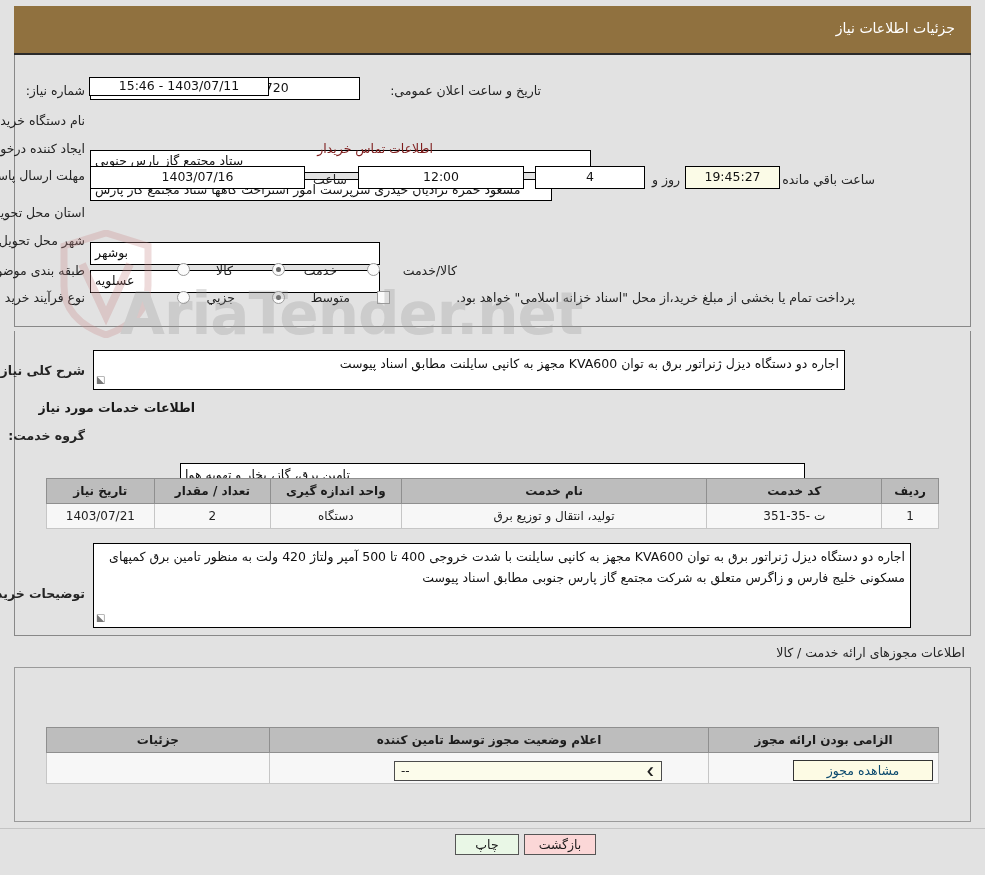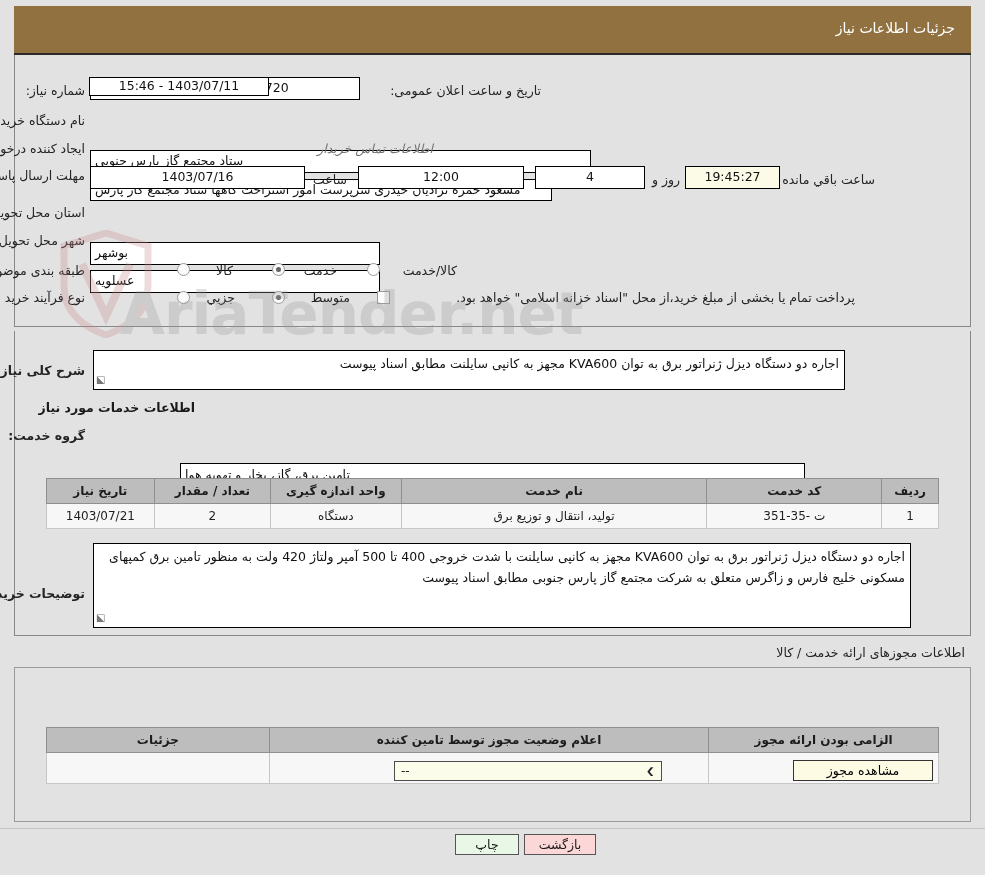--- a/index.html
+++ b/index.html
@@ -96,26 +96,25 @@
     align-items: center;
     overflow: hidden;
     white-space: nowrap;
   }
   .fld.center { justify-content: center; }
   .fld.right  { justify-content: flex-end; margin-top: 43px; }
   .fld.cream  { background: #fbfbe7; }
 
   .link {
     position: absolute;
-    color: #737373;
+    color: #7f1d1d;
     font-size: 12.5px;
     text-decoration: none;
     white-space: nowrap;
     cursor: pointer;
-    font-style: italic;
   }
 
   
   .radio {
     position: absolute;
     width: 13px; height: 13px;
     border-radius: 50%;
     border: 1px solid #9a9a9a;
     background: #fbfbfb;
   }
@@ -226,21 +225,21 @@
   .sel .chev {
     font-size: 11px;
     color: #222;
     transform: scaleY(.8);
   }
   .btn-cream {
     position: absolute;
     background: #fdfbe4;
     border: 1px solid #333;
     font-size: 12.5px;
-    color: #000000;
+    color: #0c4a6e;
     text-align: center;
     cursor: pointer;
     padding: 2px 0;
   }
 
   
   .footer-sep {
     position: absolute;
     left: 0; top: 828px;
     width: 985px; height: 1px;

